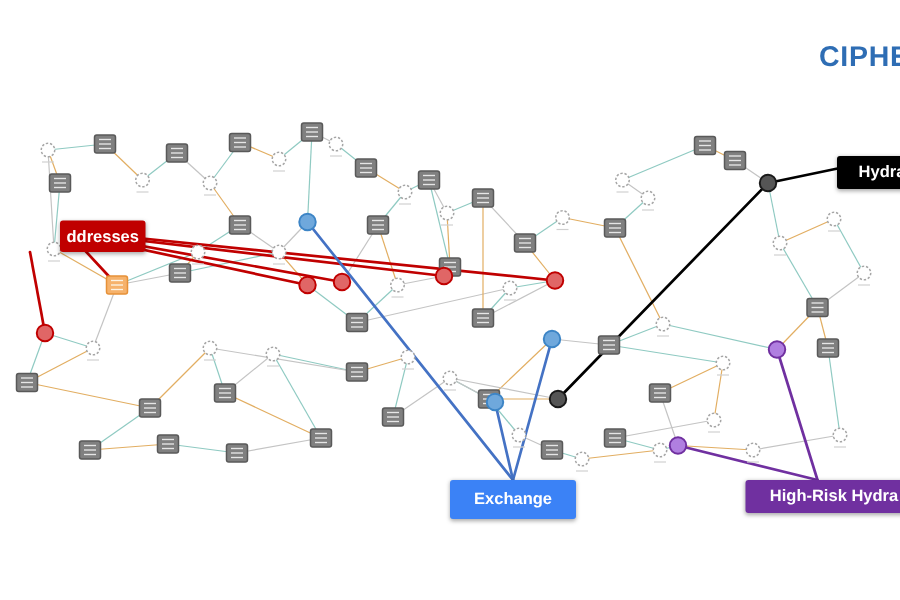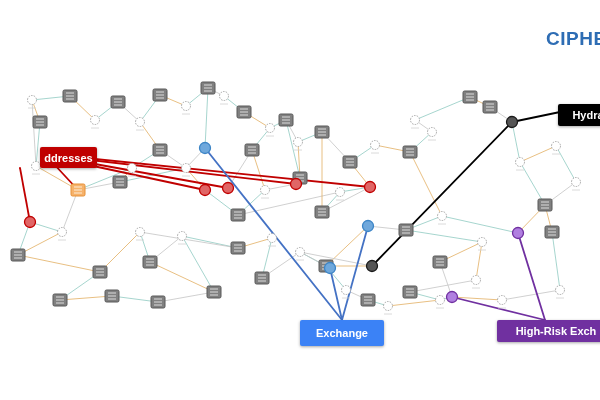--- a/index.html
+++ b/index.html
@@ -507,17 +507,17 @@
   <div class="callout" id="co-addresses" style="left: 0px; top: 147px; width: 57px; height: 21px; background: rgb(192, 0, 0); margin-left: 40px;">
     <span>ddresses</span>
   </div>
   <div class="callout" id="co-hydra" style="left: 558px; top: 104px; width: 60px; height: 22px; background: rgb(0, 0, 0);">
     <span>Hydra</span>
   </div>
   <div class="callout" id="co-exchange" style="left: 300px; top: 320px; width: 84px; height: 26px; background: #3b82f6; align-items: center;">
     <span>Exchange</span>
   </div>
   <div class="callout" id="co-high_risk" style="left: 497px; top: 320px; width: 118px; height: 22px; background: rgb(112, 48, 160);">
-    <span>High-Risk Exch</span>
+    <span>High-Risk Hydra</span>
   </div>
 
   <div class="logo" id="logo" style="color: rgb(46, 109, 180);">CIPHE</div>
 </div>
 
 </body></html>

